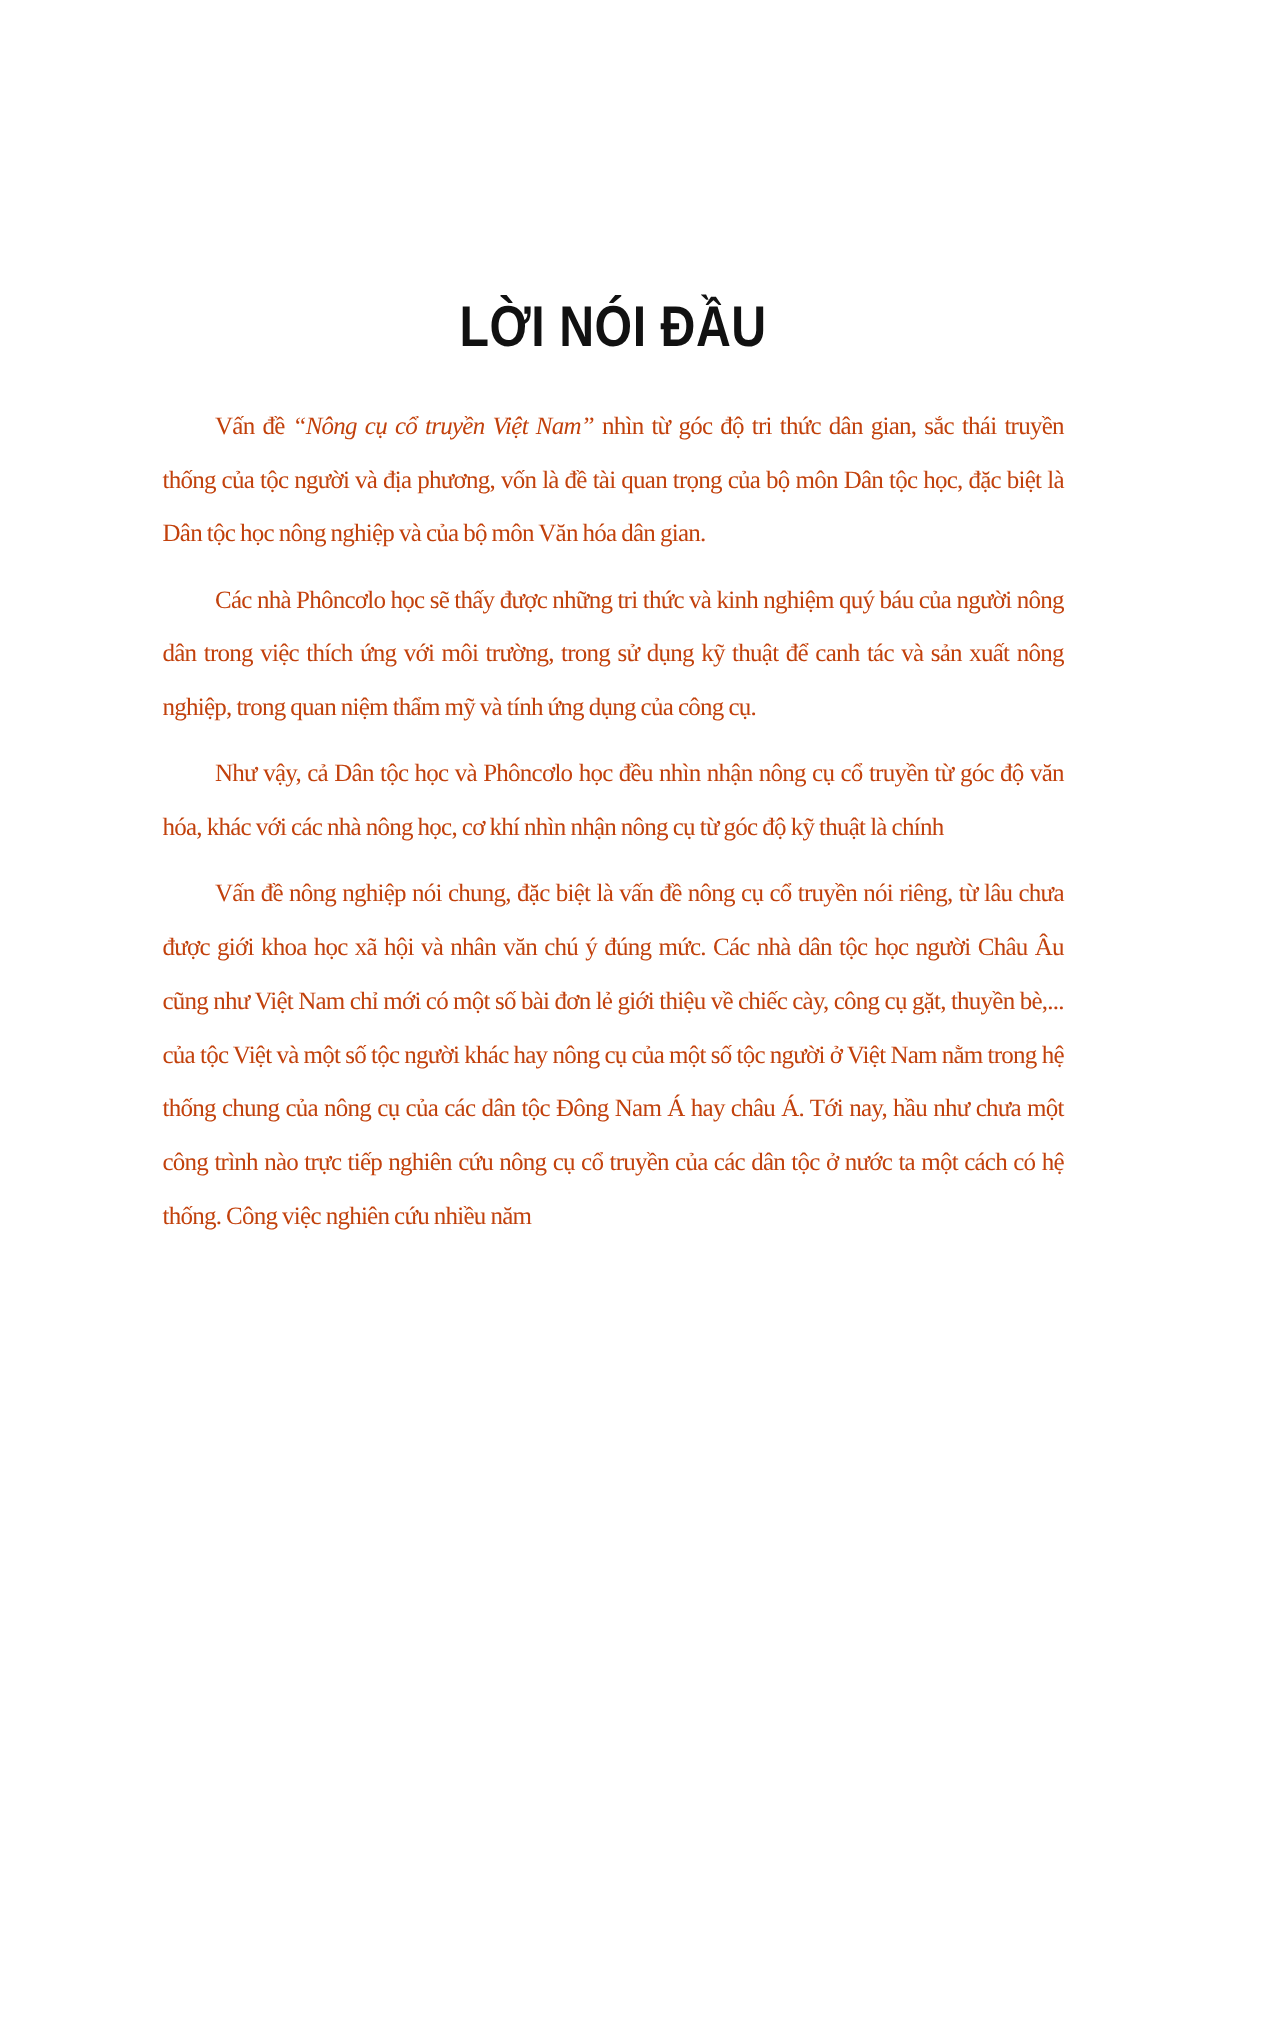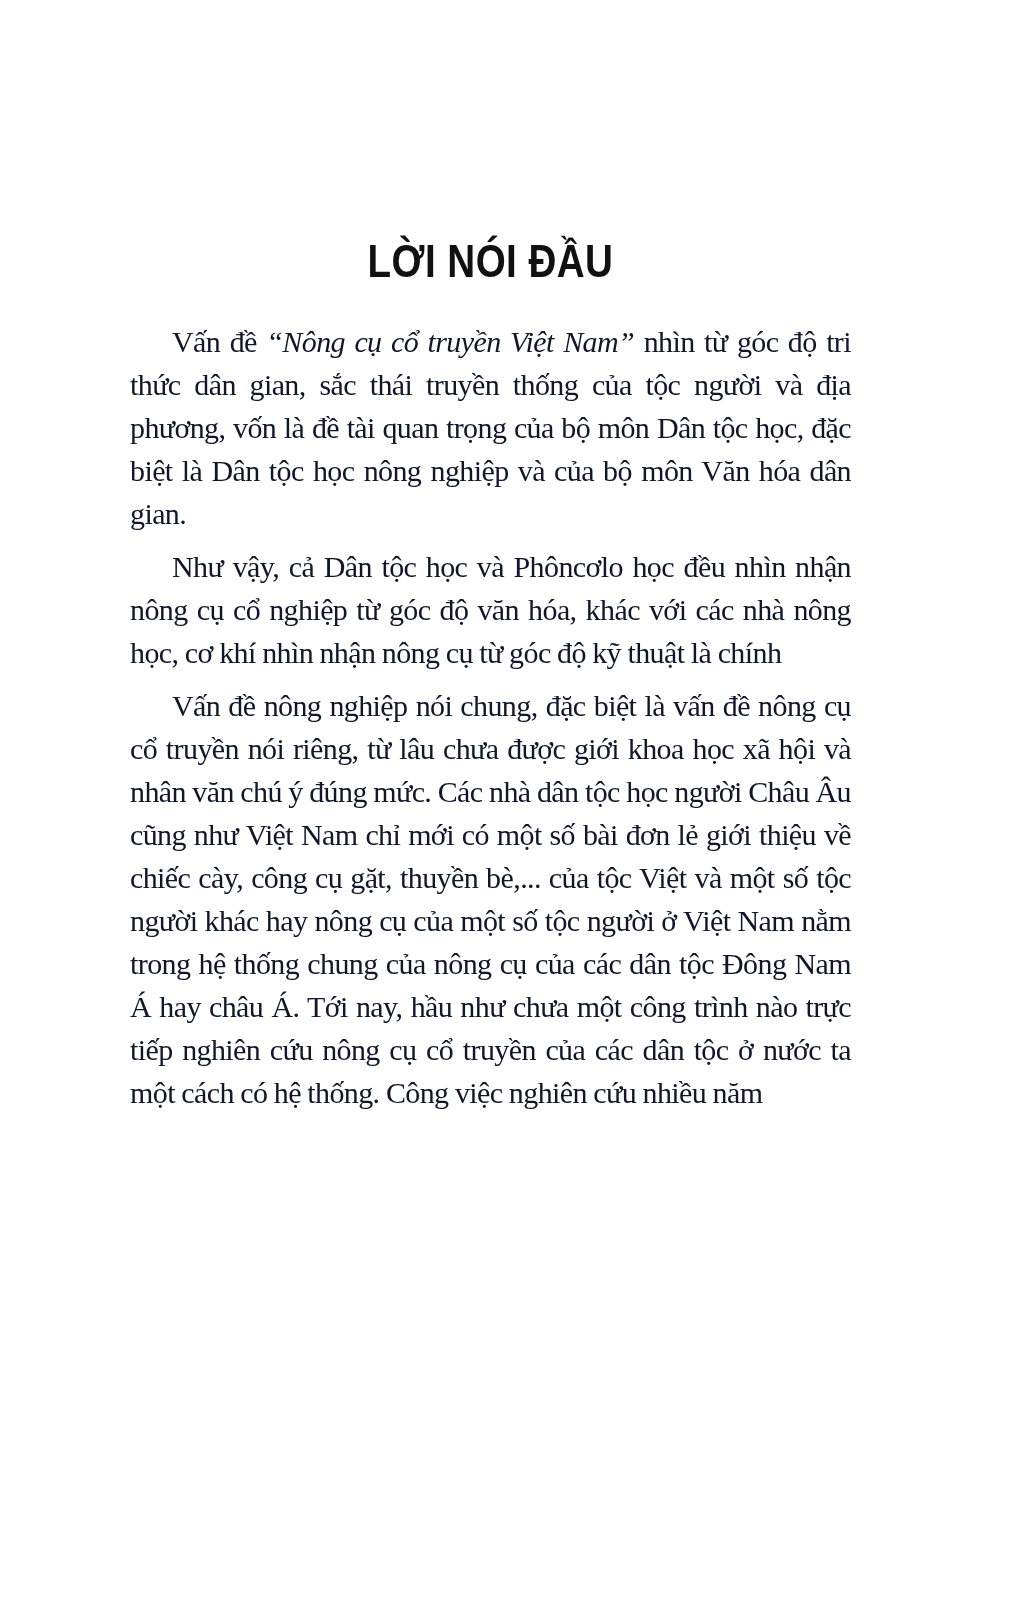--- a/index.html
+++ b/index.html
@@ -28,44 +28,45 @@
     line-height: 50px;
     text-align: center;
     margin: 0 0 34px 0;
     letter-spacing: 0.5px;
     transform: scaleX(0.84);
     transform-origin: 50% 50%;
     color: #111111;
     white-space: nowrap;
   }
   .para {
-    font-size: 30px;
+    font-size: 20px;
     line-height: 43px;
     text-align: justify;
     text-indent: 42px;
     margin: 0 0 10px 0;
     letter-spacing: -0.6px;
     word-spacing: -0.5px;
-    color: #0f172a;
+    color: #c2410c;
   }
   .para:last-child {
     margin-bottom: 0;
   }
   .para em.quote {
     font-style: italic;
   }
 </style>
 </head>
 <body>
 
 <main class="page">
 
   <h1 class="title">LỜI NÓI ĐẦU</h1>
 
   <p class="para"><span>Vấn đề </span><em class="quote">“Nông cụ cổ truyền Việt Nam”</em><span> nhìn từ góc độ tri thức dân gian, sắc thái truyền thống của tộc người và địa phương, vốn là đề tài quan trọng của bộ môn Dân tộc học, đặc biệt là Dân tộc học nông nghiệp và của bộ môn Văn hóa dân gian.</span></p>
 
 
+  <p class="para">Các nhà Phôncơlo học sẽ thấy được những tri thức và kinh nghiệm quý báu của người nông dân trong việc thích ứng với môi trường, trong sử dụng kỹ thuật để canh tác và sản xuất nông nghiệp, trong quan niệm thẩm mỹ và tính ứng dụng của công cụ.</p>
 
-  <p class="para">Như vậy, cả Dân tộc học và Phôncơlo học đều nhìn nhận nông cụ cổ nghiệp từ góc độ văn hóa, khác với các nhà nông học, cơ khí nhìn nhận nông cụ từ góc độ kỹ thuật là chính</p>
+  <p class="para">Như vậy, cả Dân tộc học và Phôncơlo học đều nhìn nhận nông cụ cổ truyền từ góc độ văn hóa, khác với các nhà nông học, cơ khí nhìn nhận nông cụ từ góc độ kỹ thuật là chính</p>
 
   <p class="para">Vấn đề nông nghiệp nói chung, đặc biệt là vấn đề nông cụ cổ truyền nói riêng, từ lâu chưa được giới khoa học xã hội và nhân văn chú ý đúng mức. Các nhà dân tộc học người Châu Âu cũng như Việt Nam chỉ mới có một số bài đơn lẻ giới thiệu về chiếc cày, công cụ gặt, thuyền bè,... của tộc Việt và một số tộc người khác hay nông cụ của một số tộc người ở Việt Nam nằm trong hệ thống chung của nông cụ của các dân tộc Đông Nam Á hay châu Á. Tới nay, hầu như chưa một công trình nào trực tiếp nghiên cứu nông cụ cổ truyền của các dân tộc ở nước ta một cách có hệ thống. Công việc nghiên cứu nhiều năm</p>
 
 </main>
 
 </body></html>

